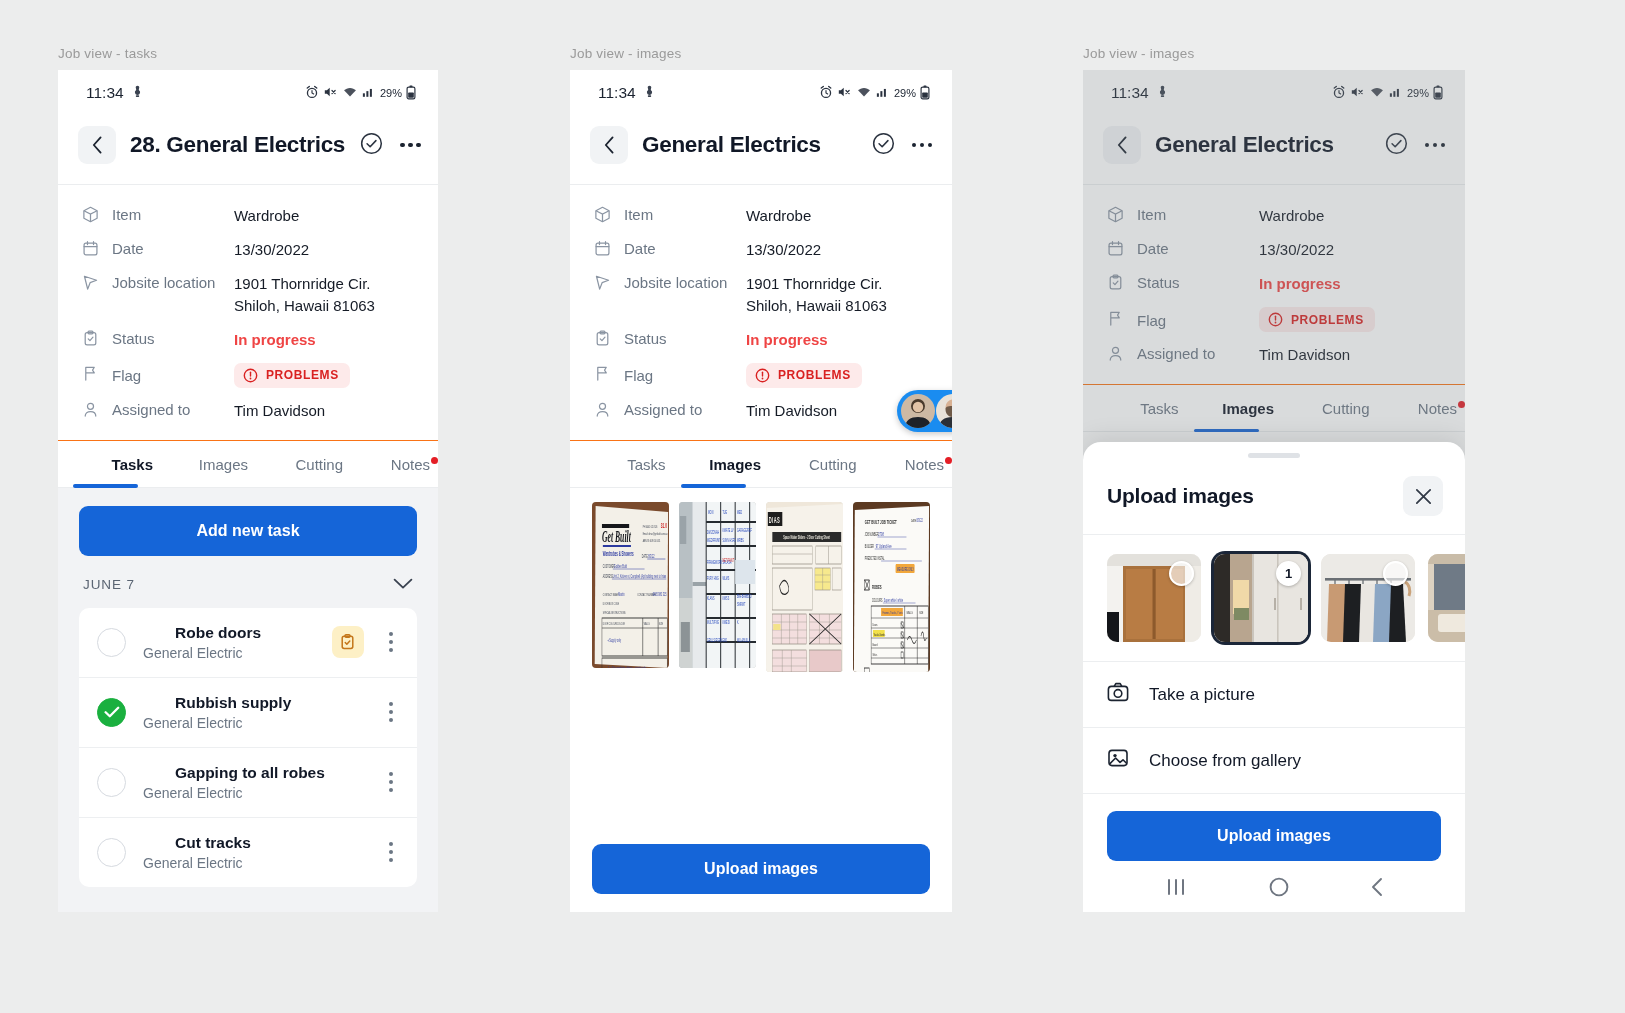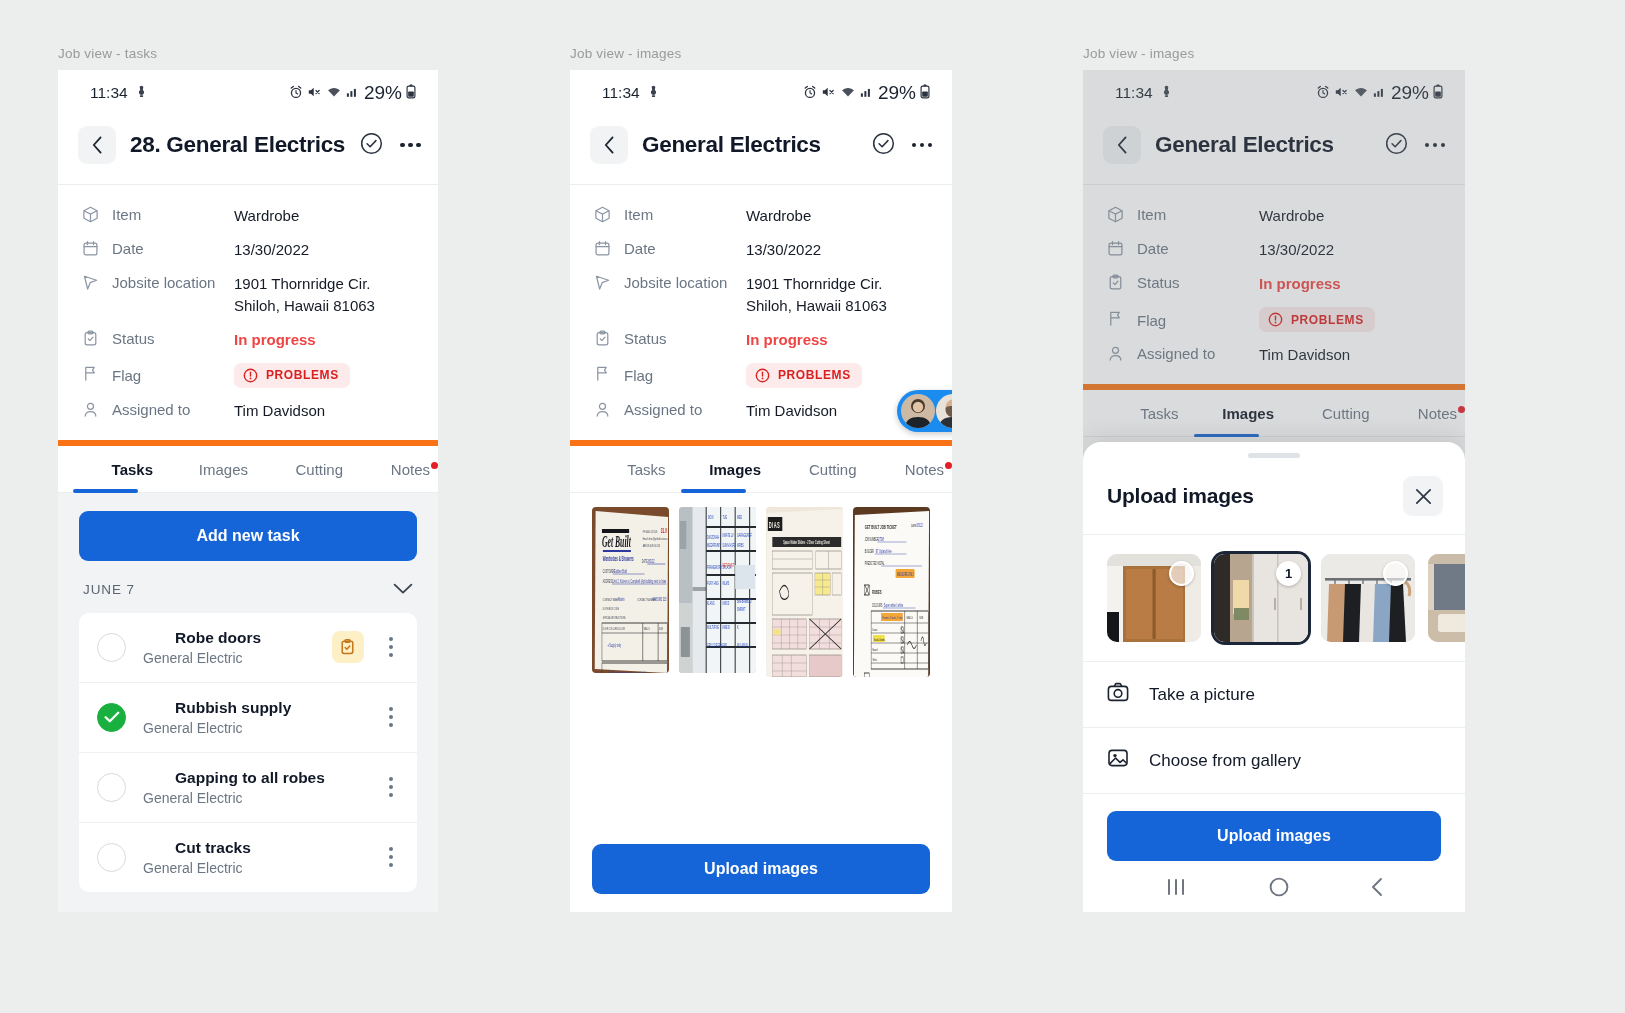--- a/index.html
+++ b/index.html
@@ -23,25 +23,25 @@
     background: #fff; overflow: hidden;
   }
   .phone.dim::after {
     content: ""; position: absolute; inset: 0;
     background: rgba(120,124,130,.28); z-index: 40; pointer-events: none;
   }
 
   
   .statusbar {
     height: 46px; display: flex; align-items: center;
-    justify-content: space-between; padding: 0 22px 0 32px;
-    font-size: 15.5px; color: #1b2330; font-weight: 400;
+    justify-content: space-between; padding: 0 22px 0 20px;
+    font-size: 15.5px; color: #1b2330; font-weight: 400; margin-left: 8px;
   }
   .sb-left { display: flex; align-items: center; gap: 7px; }
-  .sb-right { display: flex; align-items: center; gap: 4px; font-size: 19px; }
+  .sb-right { display: flex; align-items: center; gap: 4px; font-size: 11px; }
   .sb-ico { display: inline-block; }
 
   
   .appbar {
     display: flex; align-items: center; padding: 10px 20px 20px 20px;
     gap: 14px; border-bottom: 1px solid #ebedef;
   }
   .backbtn {
     width: 38px; height: 38px; border-radius: 9px; background: #f1f3f5;
     display: flex; align-items: center; justify-content: center;
@@ -49,21 +49,21 @@
   }
   .apptitle {
     font-size: 22.5px; font-weight: 700; color: #111827;
     letter-spacing: -.3px; flex: 1 1 auto; white-space: nowrap;
   }
   .appbar-icons { display: flex; align-items: center; gap: 16px; }
   .dots3 { display: flex; gap: 3.5px; align-items: center; }
   .dots3 i { width: 4.5px; height: 4.5px; border-radius: 50%; background: #1b2330; display: block; }
 
   
-  .details { padding: 14px 24px 12px 24px; border-bottom: 6px solid #f97316; }
+  .details { padding: 14px 24px 12px 24px; border-bottom: 1px solid #f97316; }
   .drow { display: flex; align-items: flex-start; padding: 6px 0; }
   .dicon { width: 30px; flex: 0 0 30px; padding-top: 1px; color: #8b95a3; }
   .dlabel { flex: 0 0 122px; font-size: 15px; color: #6b7684; padding-top: 1px; }
   .dval { font-size: 15px; color: #151b26; line-height: 1.45; }
   .dval.progress { color: #ef4444; font-weight: bold; }
   .chip {
     display: inline-flex; align-items: center; gap: 8px;
     background: #fdeaea; color: #d92121; border-radius: 7px;
     padding: 5px 11px 5px 9px; font-size: 12px; font-weight: 700;
     letter-spacing: .6px;

